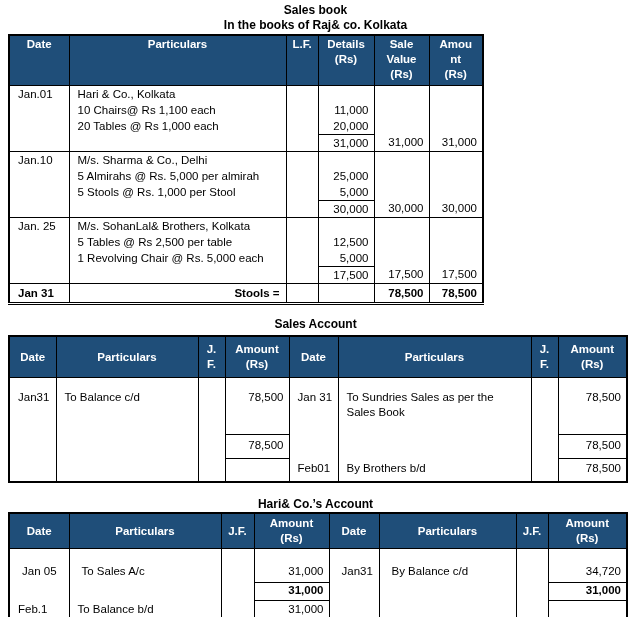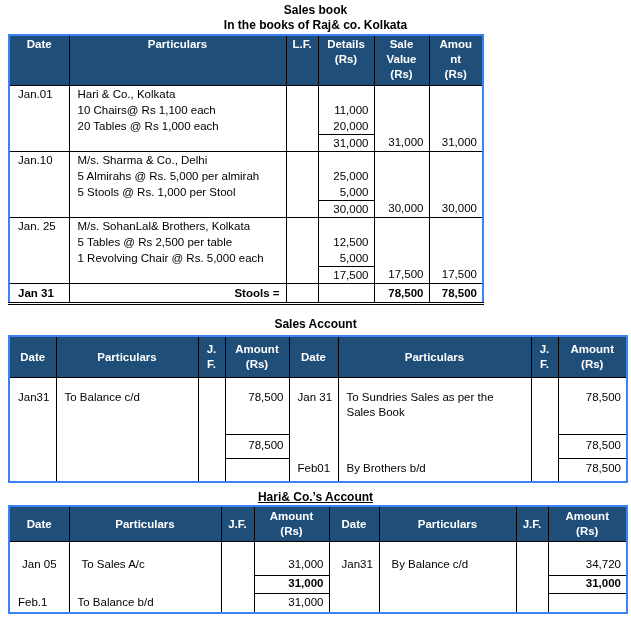--- a/index.html
+++ b/index.html
@@ -4,21 +4,21 @@
 <style>
   html,body{margin:0;padding:0;}
   body{
     width:631px;height:617px;background:#ffffff;color:#000;
     font-family:"Liberation Sans",sans-serif;font-size:11.5px;
     overflow:hidden;
   }
   .title{
     text-align:center;font-weight:bold;font-size:12px;line-height:15px;
   }
-  table{border-collapse:collapse;table-layout:fixed;border:2px solid #3b82f6;}
+  table{border-collapse:collapse;table-layout:fixed;border:2px solid #000000;}
   th{
     background:#1F4E79;color:#fff;font-weight:bold;text-align:center;
     border:1px solid #000;vertical-align:top;padding:1px 0 0 0;
     font-size:11.5px;line-height:15px;
   }
   td{border-left:1px solid #000;border-right:1px solid #000;padding:0;vertical-align:top;overflow:hidden;}
   .pre{white-space:pre-line;}
   .amt{text-align:right;padding-right:5px;}
   .datec{padding-left:8px;}
   .partc{padding-left:8px;}
@@ -49,21 +49,21 @@
   .acct3 tr.r2 td{height:17px;line-height:15px;}
   .acct3 tr.r3 td{height:18px;line-height:17px;}
   .box{border-top:1px solid #000;border-bottom:1px solid #000;}
   .bold{font-weight:bold;}
   .wrapnarrow{padding-right:24px;}
   .drcr{
     display:flex;justify-content:space-between;
     margin:0 6px 1px 10px;font-weight:bold;line-height:15px;
   }
   .sec-title{margin-top:12px;}
-  .sec-title3{margin-top:7px;text-decoration:underline;}
+  .sec-title3{margin-top:14px;}
   .doc{padding-top:3px;}
 </style>
 </head>
 <body>
 
 <div class="doc">
 
   <div class="title">Sales book</div>
   <div class="title">In the books of Raj&amp; co. Kolkata</div>
 

